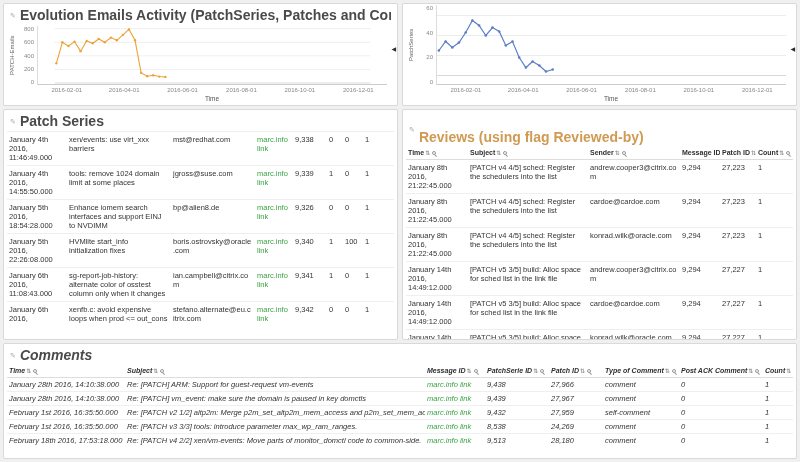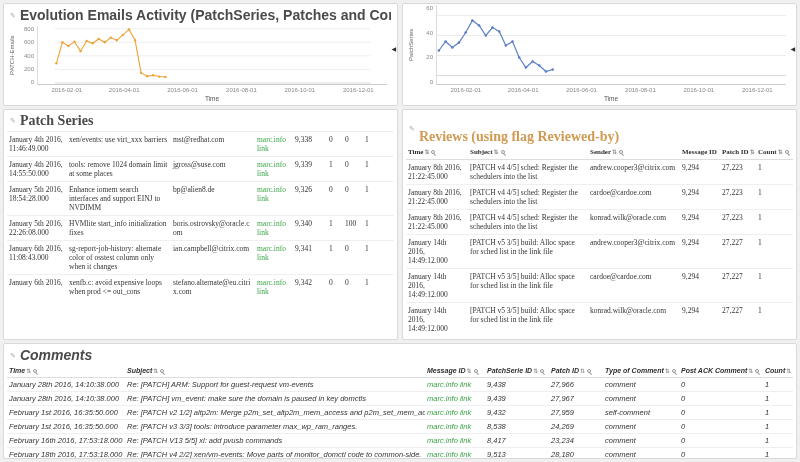--- a/index.html
+++ b/index.html
@@ -1,21 +1,21 @@
 <!DOCTYPE html>
 <html><head>
 <meta charset="utf-8">
 <style>
   *{box-sizing:border-box;margin:0;padding:0}
   html,body{width:800px;height:462px;overflow:hidden;background:#f0f0f0;
     font-family:"Liberation Sans","DejaVu Sans",sans-serif;}
   .dashboard{width:800px;height:462px;padding:3px;display:flex;flex-direction:column;gap:3px;}
   .row{display:flex;gap:4px;}
   .row.top{height:103px;flex:0 0 auto;}
-  .row.mid{height:231px;flex:0 0 auto;font-family:Liberation Serif, serif;}
+  .row.mid{height:231px;flex:0 0 auto;}
   .panel{flex:1;background:#fff;border:1px solid #d9d9d9;border-radius:2px;overflow:hidden;
     display:flex;flex-direction:column;position:relative;min-width:0;}
   .panel.comments{flex:1;min-height:0;font-style:italic;}
   .panel-header{display:flex;align-items:center;gap:4px;padding:3px 6px 2px;flex:0 0 auto;}
   .edit-icon{font-size:7px;color:#a8a8a8;line-height:1;}
   .panel-title{font-size:14px;font-weight:bold;color:#4a4a4a;line-height:1.15;white-space:nowrap;overflow:hidden;}
   .panel-title.orange{color:#d09a52;margin-top:16px;}
   .collapse{position:absolute;right:1px;top:42%;font-size:6px;color:#2d2d2d;cursor:pointer;line-height:1;}
 
   
@@ -390,30 +390,20 @@
             <td>February 1st 2016, 16:35:50.000</td>
             <td>Re: [PATCH v3 3/3] tools: introduce parameter max_wp_ram_ranges.</td>
             <td><a class="glink">marc.info link</a></td>
             <td>8,538</td>
             <td>24,269</td>
             <td>comment</td>
             <td>0</td>
             <td>1</td>
           </tr>
           <tr>
-            <td>February 16th 2016, 17:53:18.000</td>
-            <td>Re: [PATCH V13 5/5] xl: add pvusb commands</td>
-            <td><a class="glink">marc.info link</a></td>
-            <td>8,417</td>
-            <td>23,234</td>
-            <td>comment</td>
-            <td>0</td>
-            <td>1</td>
-          </tr>
-          <tr>
             <td>February 18th 2016, 17:53:18.000</td>
             <td>Re: [PATCH v4 2/2] xen/vm-events: Move parts of monitor_domctl code to common-side.</td>
             <td><a class="glink">marc.info link</a></td>
             <td>9,513</td>
             <td>28,180</td>
             <td>comment</td>
             <td>0</td>
             <td>1</td>
           </tr>
         </tbody>

